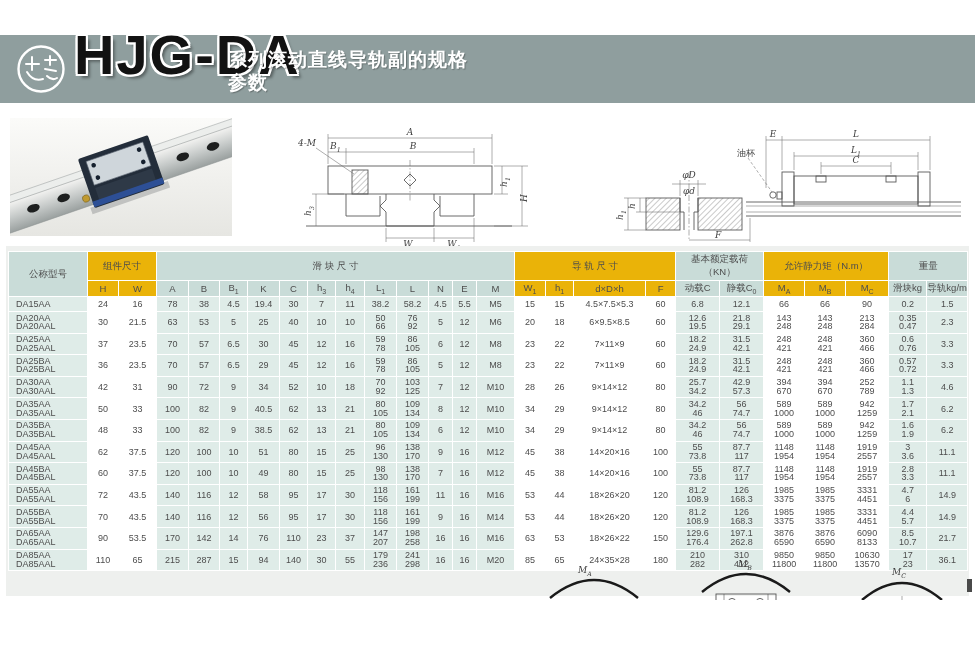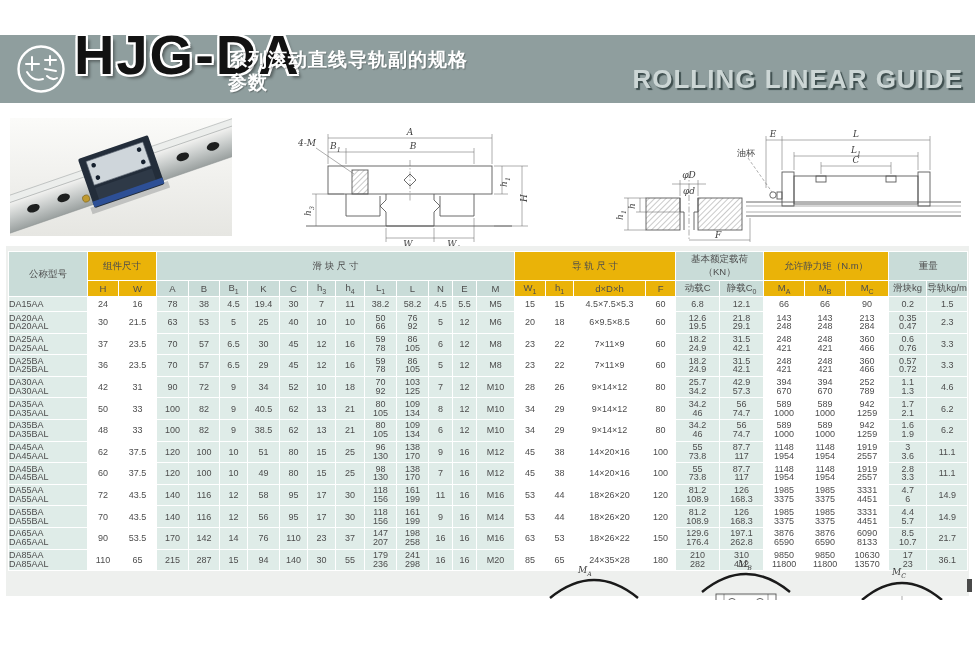--- a/index.html
+++ b/index.html
@@ -29,21 +29,21 @@
   
   .panel{position:absolute;left:6px;right:6px;top:246px;bottom:4px;background:#eef0ee;}
   table.spec{position:absolute;left:8px;top:251px;width:959px;table-layout:fixed;
       border-collapse:separate;border-spacing:1px;background:#fff;
       font-size:9px;color:#4d4d4d;}
   table.spec th{font-weight:normal;background:#eab308;padding:1px 0;height:13px;
       font-size:9.5px;text-align:center;}
   table.spec th.sh{background:#c9dcd8;}
   table.spec td{background:#fff;padding:1.5px 0;text-align:center;line-height:10px;height:11px;}
   table.spec td.sh{background:#dfece8;}
-  table.spec td.model{text-align:left;}
+  table.spec td.model{text-align:left;padding-left:7px;}
   table.spec .ln{line-height:8.8px;}
   sub{font-size:7px;}
   
   .mom-a{position:absolute;left:528px;top:556px;}
   .mom-b{position:absolute;left:680px;top:552px;}
   .mom-c{position:absolute;left:836px;top:556px;}
   .edge-mark{position:absolute;right:3px;bottom:8px;width:5px;height:13px;background:#4a4a4a;}
 </style>
 </head>
 <body>
@@ -59,21 +59,20 @@
       <path d="M31,18 h11 M36,14 v9 M31,27 l11,2 M33,34 q5,5 10,2"></path>
     </g>
   </svg>
 
   <div class="series-title">HJG-DA</div>
 
   <div class="subtitle">
     <div class="l1">系列滚动直线导轨副的规格参数</div>
   </div>
 
-  <div class="right-title">ROLLING LINEAR GUIDE</div>
 
   <svg class="photo" width="222" height="118" viewBox="0 0 222 118">
     <defs>
       <linearGradient id="pbg" x1="0" y1="0" x2="0" y2="1">
         <stop offset="0" stop-color="#fbfbf9"></stop>
           <stop offset="1" stop-color="#e6e6e2"></stop>
       </linearGradient>
       <linearGradient id="railg" x1="0" y1="0" x2="0" y2="1">
         <stop offset="0" stop-color="#f2f2f0"></stop>
           <stop offset="0.5" stop-color="#c6cac9"></stop>

